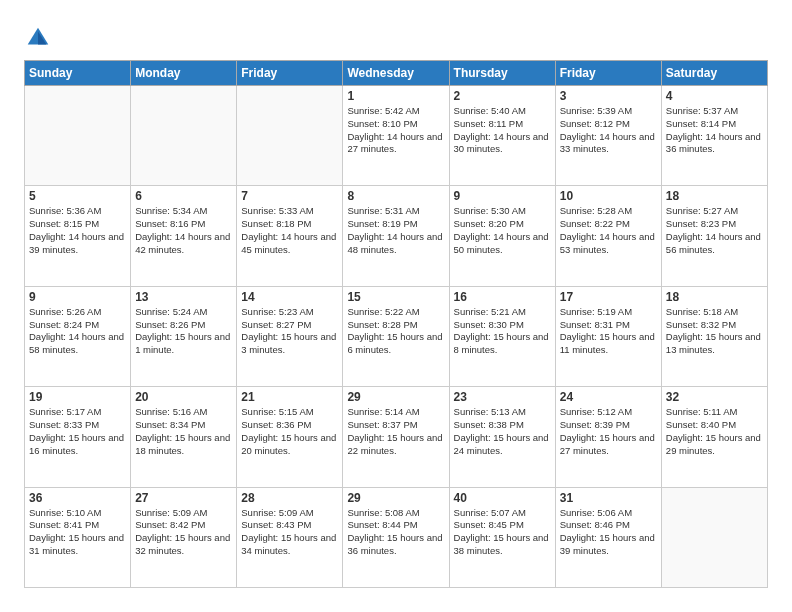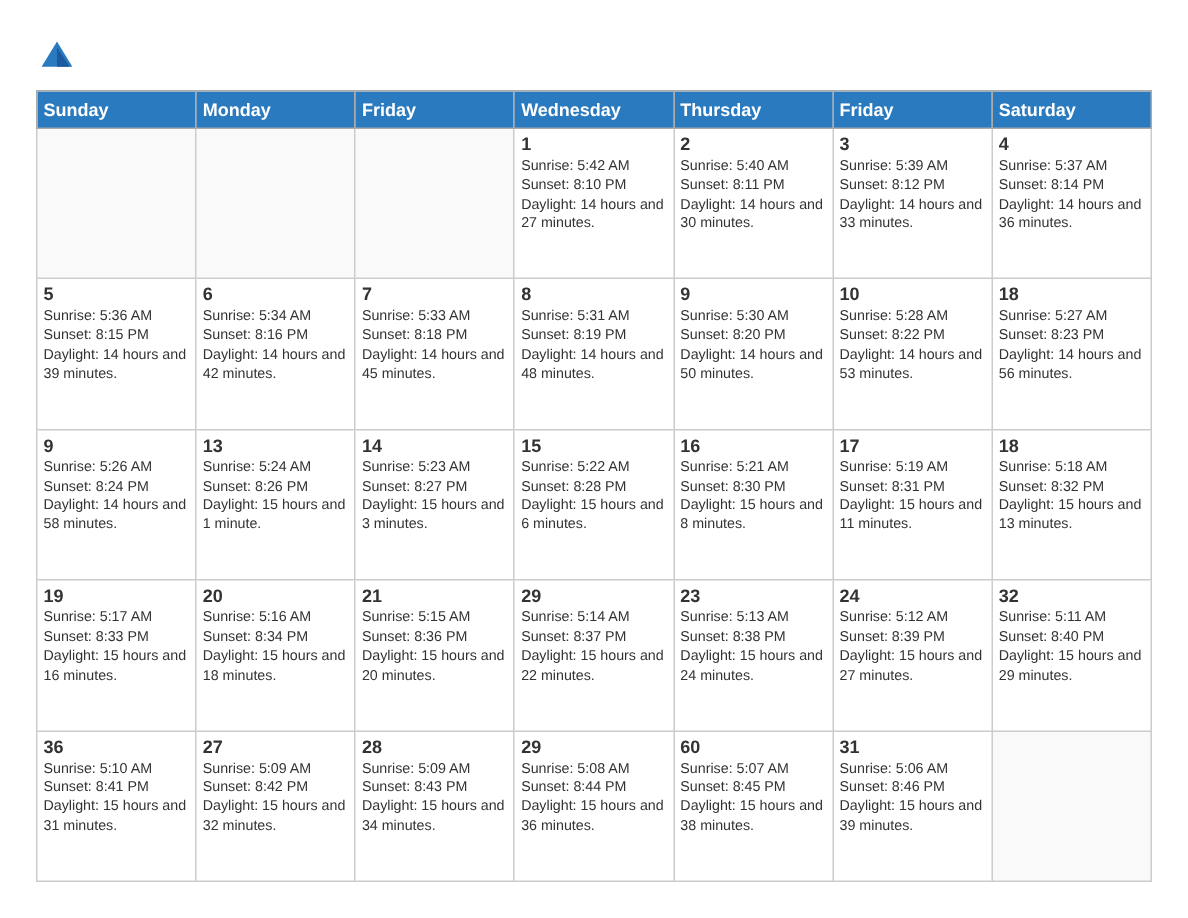--- a/index.html
+++ b/index.html
@@ -334,21 +334,21 @@
 and 34 minutes.</div>
           </td>
           <td>
             <div class="day-number">29</div>
             <div class="day-info">Sunrise: 5:08 AM
 Sunset: 8:44 PM
 Daylight: 15 hours
 and 36 minutes.</div>
           </td>
           <td>
-            <div class="day-number">60</div>
+            <div class="day-number">40</div>
             <div class="day-info">Sunrise: 5:07 AM
 Sunset: 8:45 PM
 Daylight: 15 hours
 and 38 minutes.</div>
           </td>
           <td>
             <div class="day-number">31</div>
             <div class="day-info">Sunrise: 5:06 AM
 Sunset: 8:46 PM
 Daylight: 15 hours

